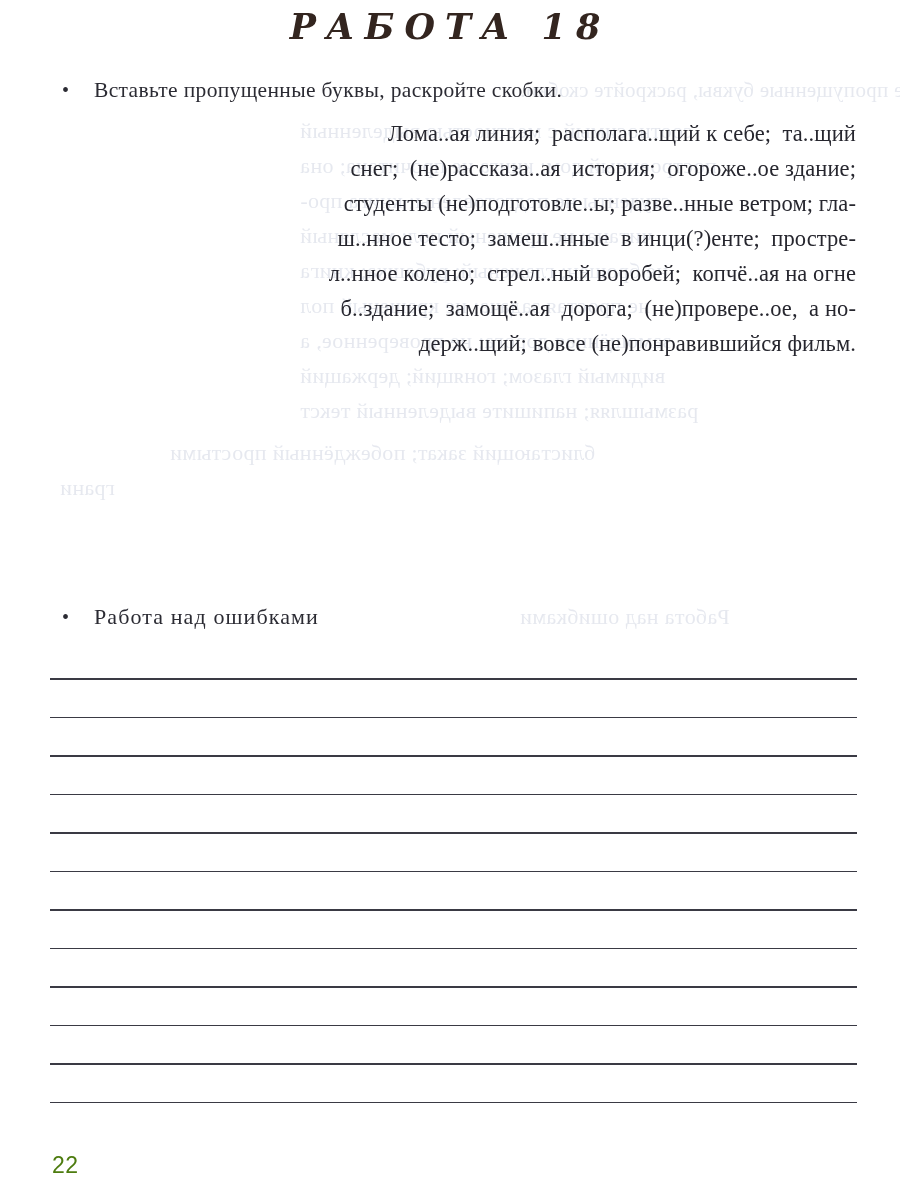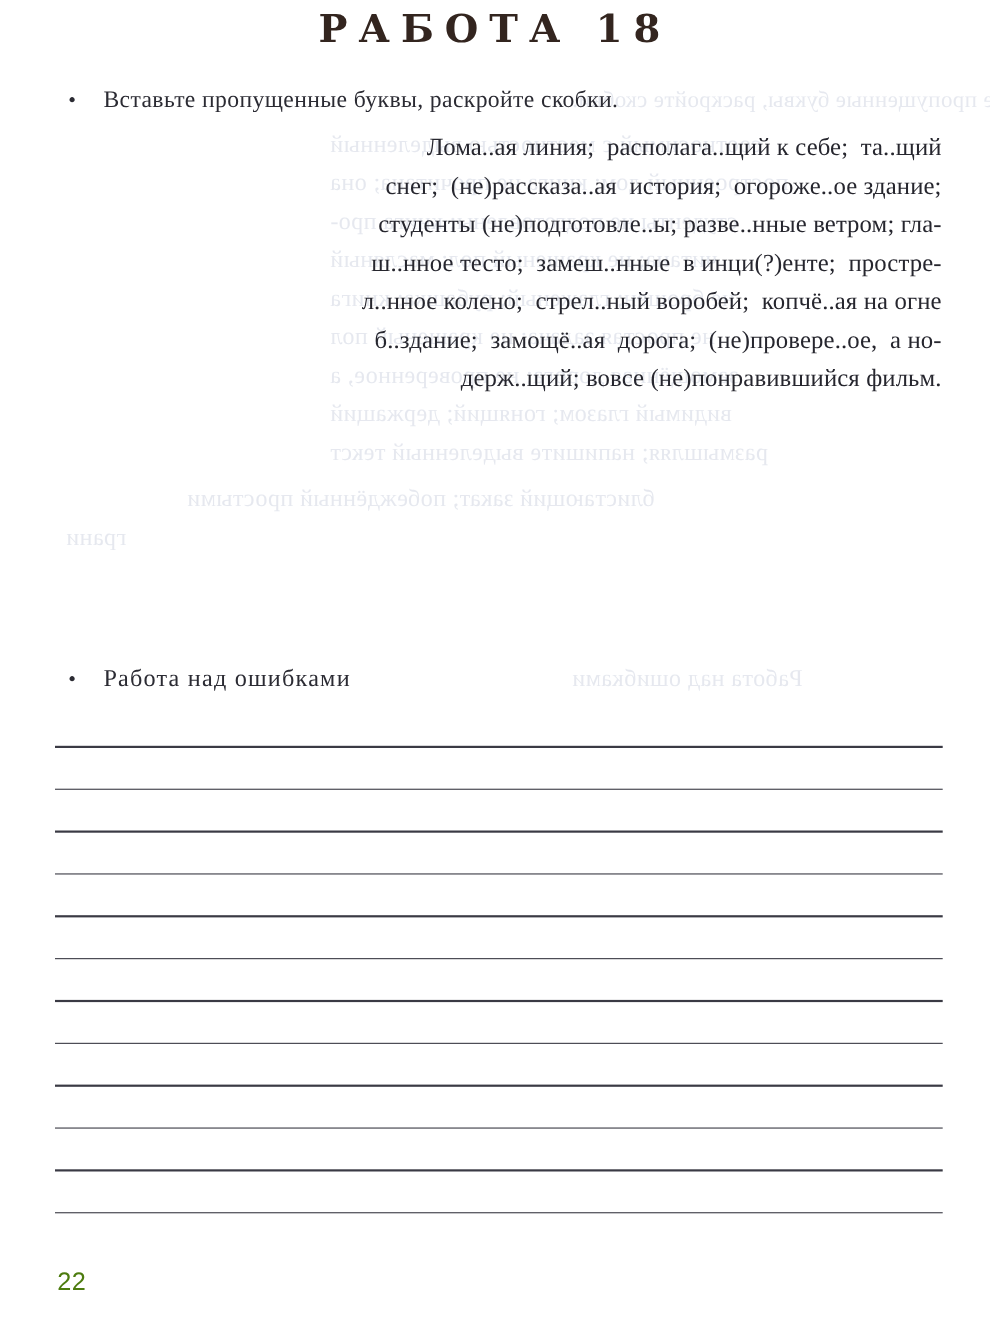--- a/index.html
+++ b/index.html
@@ -42,20 +42,21 @@
     top: 6px;
     left: 0;
     width: 900px;
     text-align: center;
     font-family: "DejaVu Serif", "Liberation Serif", serif;
     font-weight: 700;
     font-size: 35px;
     letter-spacing: 10px;
     color: #33251f;
     z-index: 3;
+    font-style: italic;
   }
 
   
   .task-line {
     position: absolute;
     left: 62px;
     top: 78px;
     width: 790px;
     display: flex;
     align-items: baseline;

